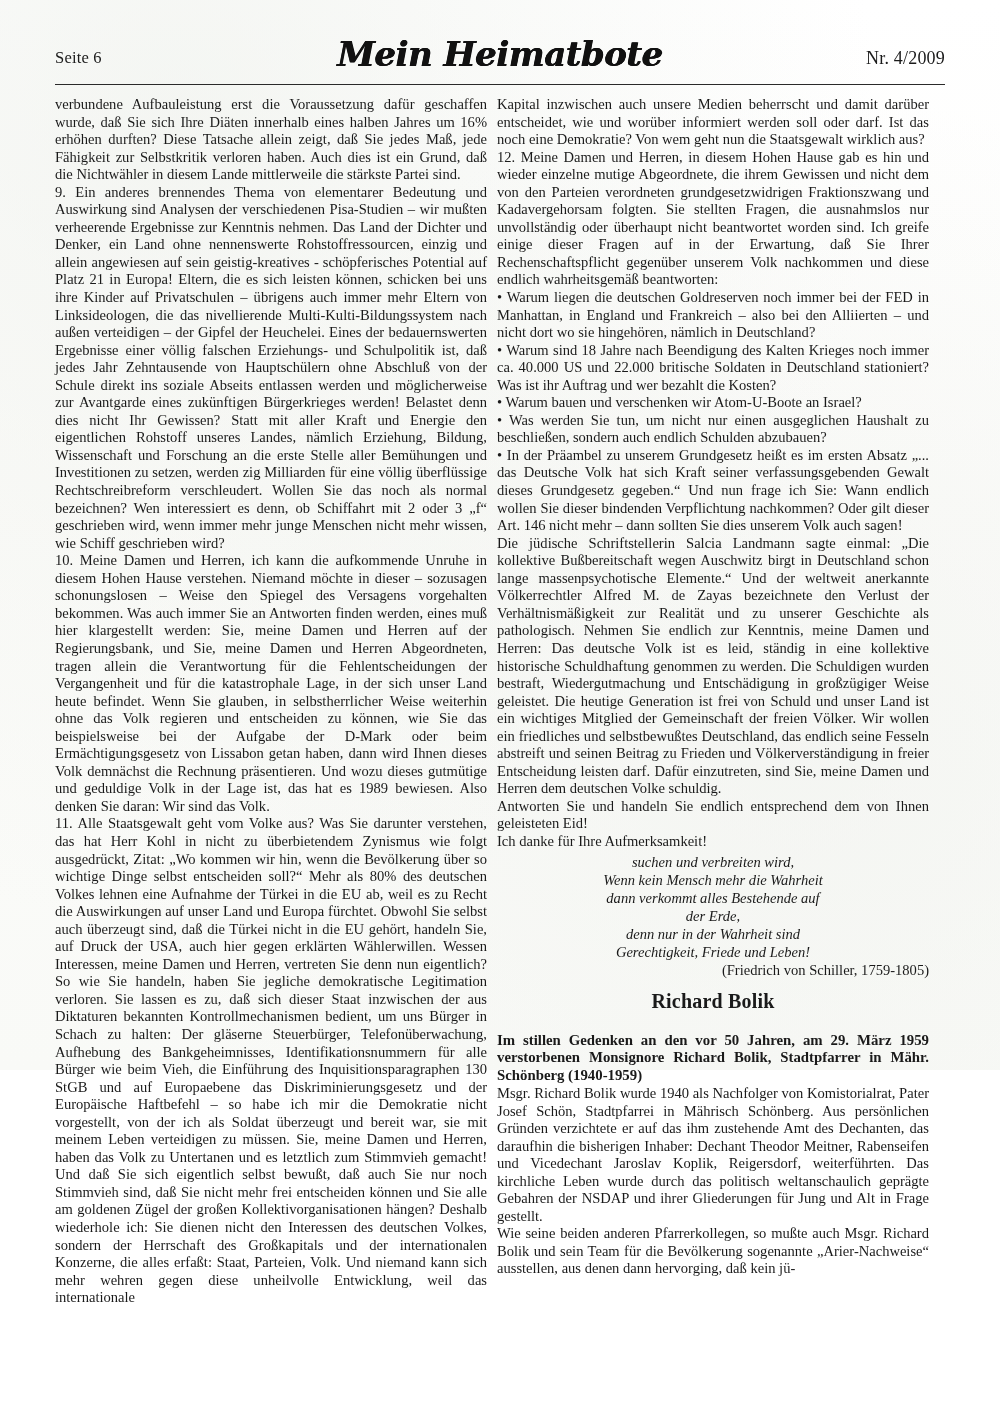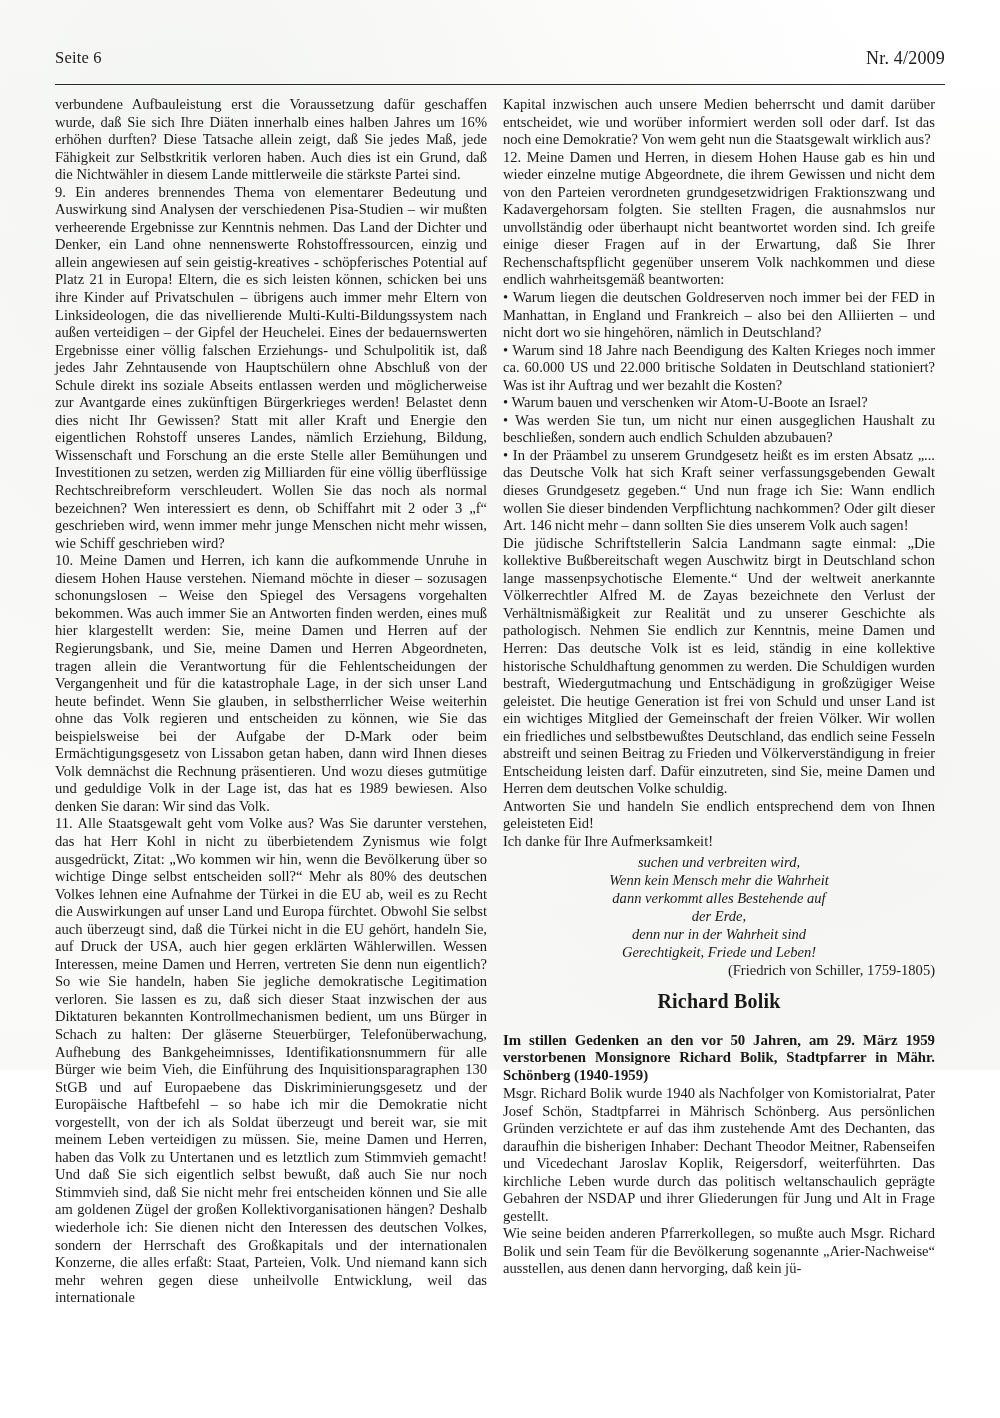--- a/index.html
+++ b/index.html
@@ -74,21 +74,21 @@
     top: 84px;
     border-top: 1.2px solid #2a2a2a;
   }
   .columns {
     position: absolute;
     left: 55px;
     top: 96px;
     width: 890px;
     height: 1300px;
     display: flex;
-    gap: 16px;
+    gap: 10px;
   }
   .col {
     width: 432px;
     font-size: 14.55px;
     line-height: 17.55px;
     text-align: justify;
     text-justify: inter-word;
     hyphens: manual;
   }
   .col p {
@@ -122,38 +122,39 @@
   }
 </style>
 </head>
 <body>
 
 <div class="page">
   <div class="paper-tint"></div>
 
   <div class="masthead">
     <div class="folio-left">Seite 6</div>
+    <div class="paper-title">Mein Heimatbote</div>
     <div class="folio-right">Nr. 4/2009</div>
   </div>
   <div class="rule"></div>
 
   <div class="columns">
 
     <div class="col">
       <p>verbundene Aufbauleistung erst die Voraussetzung dafür geschaffen wurde, daß Sie sich Ihre Diäten innerhalb eines halben Jahres um 16% erhöhen durften? Diese Tatsache allein zeigt, daß Sie jedes Maß, jede Fähigkeit zur Selbstkritik verloren haben. Auch dies ist ein Grund, daß die Nichtwähler in diesem Lande mittlerweile die stärkste Partei sind.</p>
       <p>9. Ein anderes brennendes Thema von elementarer Bedeutung und Auswirkung sind Analysen der verschiedenen Pisa-Studien – wir mußten verheerende Ergebnisse zur Kenntnis nehmen. Das Land der Dichter und Denker, ein Land ohne nennenswerte Rohstoffressourcen, einzig und allein angewiesen auf sein geistig-kreatives - schöpferisches Potential auf Platz 21 in Europa! Eltern, die es sich leisten können, schicken bei uns ihre Kinder auf Privatschulen – übrigens auch immer mehr Eltern von Linksideologen, die das nivellierende Multi-Kulti-Bildungssystem nach außen verteidigen – der Gipfel der Heuchelei. Eines der bedauernswerten Ergebnisse einer völlig falschen Erziehungs- und Schulpolitik ist, daß jedes Jahr Zehntausende von Hauptschülern ohne Abschluß von der Schule direkt ins soziale Abseits entlassen werden und möglicherweise zur Avantgarde eines zukünftigen Bürgerkrieges werden! Belastet denn dies nicht Ihr Gewissen? Statt mit aller Kraft und Energie den eigentlichen Rohstoff unseres Landes, nämlich Erziehung, Bildung, Wissenschaft und Forschung an die erste Stelle aller Bemühungen und Investitionen zu setzen, werden zig Milliarden für eine völlig überflüssige Rechtschreibreform verschleudert. Wollen Sie das noch als normal bezeichnen? Wen interessiert es denn, ob Schiffahrt mit 2 oder 3 „f“ geschrieben wird, wenn immer mehr junge Menschen nicht mehr wissen, wie Schiff geschrieben wird?</p>
       <p>10. Meine Damen und Herren, ich kann die aufkommende Unruhe in diesem Hohen Hause verstehen. Niemand möchte in dieser – sozusagen schonungslosen – Weise den Spiegel des Versagens vorgehalten bekommen. Was auch immer Sie an Antworten finden werden, eines muß hier klargestellt werden: Sie, meine Damen und Herren auf der Regierungsbank, und Sie, meine Damen und Herren Abgeordneten, tragen allein die Verantwortung für die Fehlentscheidungen der Vergangenheit und für die katastrophale Lage, in der sich unser Land heute befindet. Wenn Sie glauben, in selbstherrlicher Weise weiterhin ohne das Volk regieren und entscheiden zu können, wie Sie das beispielsweise bei der Aufgabe der D-Mark oder beim Ermächtigungsgesetz von Lissabon getan haben, dann wird Ihnen dieses Volk demnächst die Rechnung präsentieren. Und wozu dieses gutmütige und geduldige Volk in der Lage ist, das hat es 1989 bewiesen. Also denken Sie daran: Wir sind das Volk.</p>
       <p>11. Alle Staatsgewalt geht vom Volke aus? Was Sie darunter verstehen, das hat Herr Kohl in nicht zu überbietendem Zynismus wie folgt ausgedrückt, Zitat: „Wo kommen wir hin, wenn die Bevölkerung über so wichtige Dinge selbst entscheiden soll?“ Mehr als 80% des deutschen Volkes lehnen eine Aufnahme der Türkei in die EU ab, weil es zu Recht die Auswirkungen auf unser Land und Europa fürchtet. Obwohl Sie selbst auch überzeugt sind, daß die Türkei nicht in die EU gehört, handeln Sie, auf Druck der USA, auch hier gegen erklärten Wählerwillen. Wessen Interessen, meine Damen und Herren, vertreten Sie denn nun eigentlich? So wie Sie handeln, haben Sie jegliche demokratische Legitimation verloren. Sie lassen es zu, daß sich dieser Staat inzwischen der aus Diktaturen bekannten Kontrollmechanismen bedient, um uns Bürger in Schach zu halten: Der gläserne Steuerbürger, Telefonüberwachung, Aufhebung des Bankgeheimnisses, Identifikationsnummern für alle Bürger wie beim Vieh, die Einführung des Inquisitionsparagraphen 130 StGB und auf Europaebene das Diskriminierungsgesetz und der Europäische Haftbefehl – so habe ich mir die Demokratie nicht vorgestellt, von der ich als Soldat überzeugt und bereit war, sie mit meinem Leben verteidigen zu müssen. Sie, meine Damen und Herren, haben das Volk zu Untertanen und es letztlich zum Stimmvieh gemacht! Und daß Sie sich eigentlich selbst bewußt, daß auch Sie nur noch Stimmvieh sind, daß Sie nicht mehr frei entscheiden können und Sie alle am goldenen Zügel der großen Kollektivorganisationen hängen? Deshalb wiederhole ich: Sie dienen nicht den Interessen des deutschen Volkes, sondern der Herrschaft des Großkapitals und der internationalen Konzerne, die alles erfaßt: Staat, Parteien, Volk. Und niemand kann sich mehr wehren gegen diese unheilvolle Entwicklung, weil das internationale</p>
     </div>
 
     <div class="col">
       <p>Kapital inzwischen auch unsere Medien beherrscht und damit darüber entscheidet, wie und worüber informiert werden soll oder darf. Ist das noch eine Demokratie? Von wem geht nun die Staatsgewalt wirklich aus?</p>
       <p>12. Meine Damen und Herren, in diesem Hohen Hause gab es hin und wieder einzelne mutige Abgeordnete, die ihrem Gewissen und nicht dem von den Parteien verordneten grundgesetzwidrigen Fraktionszwang und Kadavergehorsam folgten. Sie stellten Fragen, die ausnahmslos nur unvollständig oder überhaupt nicht beantwortet worden sind. Ich greife einige dieser Fragen auf in der Erwartung, daß Sie Ihrer Rechenschaftspflicht gegenüber unserem Volk nachkommen und diese endlich wahrheitsgemäß beantworten:</p>
       <p class="bullet-p">• Warum liegen die deutschen Goldreserven noch immer bei der FED in Manhattan, in England und Frankreich – also bei den Alliierten – und nicht dort wo sie hingehören, nämlich in Deutschland?</p>
-      <p class="bullet-p">• Warum sind 18 Jahre nach Beendigung des Kalten Krieges noch immer ca. 60.000 US und 22.000 britische Soldaten in Deutschland stationiert? Was ist ihr Auftrag und wer bezahlt die Kosten?</p>
+      <p class="bullet-p">• Warum sind 18 Jahre nach Beendigung des Kalten Krieges noch immer ca. 40.000 US und 22.000 britische Soldaten in Deutschland stationiert? Was ist ihr Auftrag und wer bezahlt die Kosten?</p>
       <p class="bullet-p">• Warum bauen und verschenken wir Atom-U-Boote an Israel?</p>
       <p class="bullet-p">• Was werden Sie tun, um nicht nur einen ausgeglichen Haushalt zu beschließen, sondern auch endlich Schulden abzubauen?</p>
       <p class="bullet-p">• In der Präambel zu unserem Grundgesetz heißt es im ersten Absatz „... das Deutsche Volk hat sich Kraft seiner verfassungsgebenden Gewalt dieses Grundgesetz gegeben.“ Und nun frage ich Sie: Wann endlich wollen Sie dieser bindenden Verpflichtung nachkommen? Oder gilt dieser Art. 146 nicht mehr – dann sollten Sie dies unserem Volk auch sagen!</p>
       <p>Die jüdische Schriftstellerin Salcia Landmann sagte einmal: „Die kollektive Bußbereitschaft wegen Auschwitz birgt in Deutschland schon lange massenpsychotische Elemente.“ Und der weltweit anerkannte Völkerrechtler Alfred M. de Zayas bezeichnete den Verlust der Verhältnismäßigkeit zur Realität und zu unserer Geschichte als pathologisch. Nehmen Sie endlich zur Kenntnis, meine Damen und Herren: Das deutsche Volk ist es leid, ständig in eine kollektive historische Schuldhaftung genommen zu werden. Die Schuldigen wurden bestraft, Wiedergutmachung und Entschädigung in großzügiger Weise geleistet. Die heutige Generation ist frei von Schuld und unser Land ist ein wichtiges Mitglied der Gemeinschaft der freien Völker. Wir wollen ein friedliches und selbstbewußtes Deutschland, das endlich seine Fesseln abstreift und seinen Beitrag zu Frieden und Völkerverständigung in freier Entscheidung leisten darf. Dafür einzutreten, sind Sie, meine Damen und Herren dem deutschen Volke schuldig.</p>
       <p>Antworten Sie und handeln Sie endlich entsprechend dem von Ihnen geleisteten Eid!</p>
       <p>Ich danke für Ihre Aufmerksamkeit!</p>
 
       <div class="quote-block">
         <div>suchen und verbreiten wird,</div>
         <div>Wenn kein Mensch mehr die Wahrheit</div>

